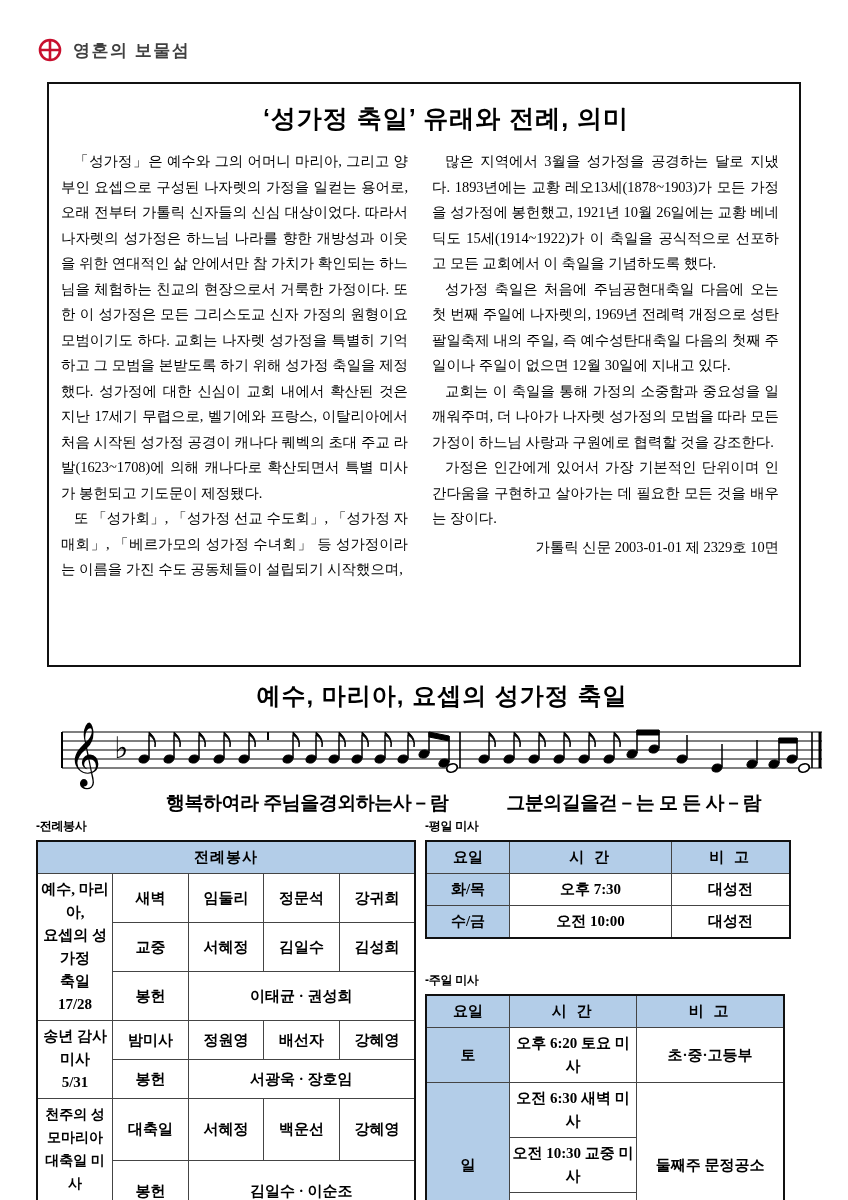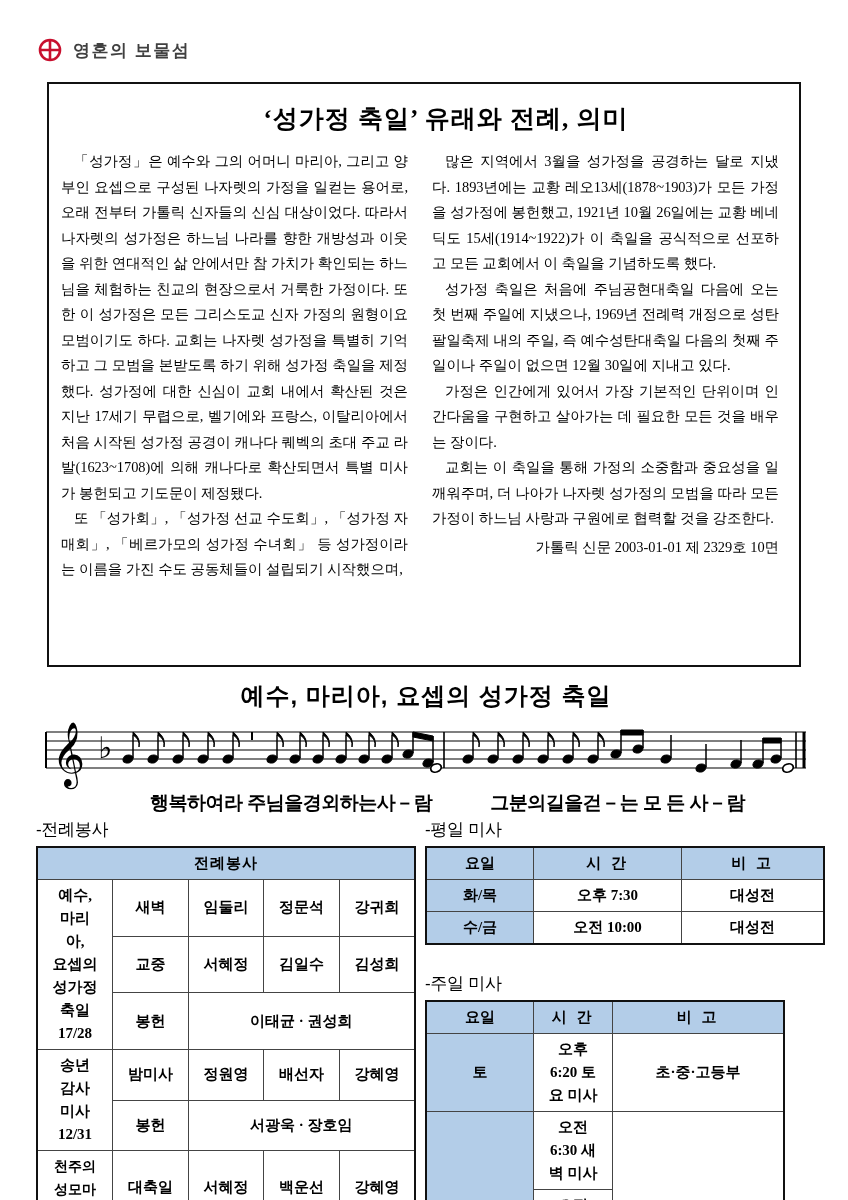--- a/index.html
+++ b/index.html
@@ -49,21 +49,21 @@
     box-sizing: border-box;
     background: #fff;
   }
   .article-title {
     text-align: center;
     font-size: 25px;
     font-weight: bold;
     letter-spacing: 1px;
     margin-top: 18px;
     margin-bottom: 6px;
-    font-family: Liberation Serif, serif;
+    font-family: Liberation Sans, sans-serif;
     padding-left: 44px;
   }
   .article-columns {
     display: flex;
     padding: 8px 12px 0 12px;
     box-sizing: border-box;
     gap: 24px;
   }
   .article-col {
     width: 347px;
@@ -82,21 +82,21 @@
     font-size: 14.4px;
     line-height: 25.5px;
     text-align: right;
     margin: 0;
     margin-top: 3px;
   }
 
   
   .music-section {
     position: absolute;
-    left: 36px;
+    left: 52px;
     top: 680px;
     width: 780px;
   }
   .music-title {
     text-align: center;
     font-size: 24px;
     font-weight: bold;
     letter-spacing: 1px;
     font-family: "Liberation Sans", "DejaVu Sans", sans-serif;
     margin: 0 0 6px 0;
@@ -118,56 +118,56 @@
     font-weight: bold;
     font-size: 19px;
     letter-spacing: -0.5px;
   }
   .lyric-a { margin-left: 95px; }
   .lyric-b { margin-right: 52px; }
 
   
   .tbl-label {
     font-family: "Liberation Sans", "DejaVu Sans", sans-serif;
-    font-size: 17px;
-    font-weight: normal;
+    font-size: 12px;
+    font-weight: bold;
     margin: 0 0 5px 0;
     letter-spacing: -0.3px;
   }
   .block-left {
     position: absolute;
     left: 36px;
     top: 818px;
     width: 380px;
   }
   .block-right-a {
     position: absolute;
     left: 425px;
     top: 818px;
-    width: 400px;
+    width: 366px;
   }
   .block-right-b {
     position: absolute;
     left: 425px;
     top: 972px;
     width: 360px;
   }
   table.grid {
     border-collapse: collapse;
     width: 100%;
     background: #fff;
     table-layout: fixed;
   }
   table.grid td, table.grid th {
     border: 1px solid #444;
     text-align: center;
     vertical-align: middle;
     font-size: 15px;
     font-weight: bold;
-    padding: 4px 14px;
+    padding: 4px 2px;
     font-family: "Liberation Serif", "DejaVu Serif", serif;
     line-height: 23px;
   }
   table.grid { border: 2px solid #111; }
   .hd {
     background: #b3cde8;
     margin-left: 38px;
   }
   .hd-title {
     background: #b3cde8;
@@ -201,23 +201,23 @@
 
 <div class="article-box">
   <div class="article-title">‘성가정 축일’ 유래와 전례, 의미</div>
   <div class="article-columns">
     <div class="article-col">
       <p class="para indent">「성가정」은 예수와 그의 어머니 마리아, 그리고 양부인 요셉으로 구성된 나자렛의 가정을 일컫는 용어로, 오래 전부터 가톨릭 신자들의 신심 대상이었다. 따라서 나자렛의 성가정은 하느님 나라를 향한 개방성과 이웃을 위한 연대적인 삶 안에서만 참 가치가 확인되는 하느님을 체험하는 친교의 현장으로서 거룩한 가정이다. 또한 이 성가정은 모든 그리스도교 신자 가정의 원형이요 모범이기도 하다. 교회는 나자렛 성가정을 특별히 기억하고 그 모범을 본받도록 하기 위해 성가정 축일을 제정했다. 성가정에 대한 신심이 교회 내에서 확산된 것은 지난 17세기 무렵으로, 벨기에와 프랑스, 이탈리아에서 처음 시작된 성가정 공경이 캐나다 퀘벡의 초대 주교 라발(1623~1708)에 의해 캐나다로 확산되면서 특별 미사가 봉헌되고 기도문이 제정됐다.</p>
       <p class="para indent">또 「성가회」, 「성가정 선교 수도회」, 「성가정 자매회」, 「베르가모의 성가정 수녀회」 등 성가정이라는 이름을 가진 수도 공동체들이 설립되기 시작했으며,</p>
     </div>
     <div class="article-col">
       <p class="para indent">많은 지역에서 3월을 성가정을 공경하는 달로 지냈다. 1893년에는 교황 레오13세(1878~1903)가 모든 가정을 성가정에 봉헌했고, 1921년 10월 26일에는 교황 베네딕도 15세(1914~1922)가 이 축일을 공식적으로 선포하고 모든 교회에서 이 축일을 기념하도록 했다.</p>
-      <p class="para indent">성가정 축일은 처음에 주님공현대축일 다음에 오는 첫 번째 주일에 지냈으나, 1969년 전례력 개정으로 성탄팔일축제 내의 주일, 즉 예수성탄대축일 다음의 첫째 주일이나 주일이 없으면 12월 30일에 지내고 있다.</p>
+      <p class="para indent">성가정 축일은 처음에 주님공현대축일 다음에 오는 첫 번째 주일에 나자렛의, 1969년 전례력 개정으로 성탄팔일축제 내의 주일, 즉 예수성탄대축일 다음의 첫째 주일이나 주일이 없으면 12월 30일에 지내고 있다.</p>
+      <p class="para indent">교회는 이 축일을 통해 가정의 소중함과 중요성을 일깨워주며, 더 나아가 나자렛 성가정의 모범을 따라 모든 가정이 하느님 사랑과 구원에로 협력할 것을 강조한다.</p>
       <p class="para indent">가정은 인간에게 있어서 가장 기본적인 단위이며 인간다움을 구현하고 살아가는 데 필요한 모든 것을 배우는 장이다.</p>
-      <p class="para indent">교회는 이 축일을 통해 가정의 소중함과 중요성을 일깨워주며, 더 나아가 나자렛 성가정의 모범을 따라 모든 가정이 하느님 사랑과 구원에로 협력할 것을 강조한다.</p>
       <p class="source-line">가톨릭 신문 2003-01-01 제 2329호 10면</p>
     </div>
   </div>
 </div>
 
 <div class="music-section">
   <div class="music-title">예수, 마리아, 요셉의 성가정 축일</div>
   <div class="score-wrap">
     <svg width="780" height="72" viewBox="0 0 780 72" aria-hidden="true">
       <g stroke="#000" stroke-width="1.1">
@@ -402,21 +402,21 @@
       <td>김일수</td>
       <td>김성희</td>
     </tr>
     <tr>
       <td>봉헌</td>
       <td colspan="3">이태균 · 권성희</td>
     </tr>
 
     <tr class="thick-top">
       <td class="ev-name" rowspan="2" style="white-space:pre-line">송년 감사 미사
-12/31</td>
+5/31</td>
       <td>밤미사</td>
       <td>정원영</td>
       <td>배선자</td>
       <td>강혜영</td>
     </tr>
     <tr>
       <td>봉헌</td>
       <td colspan="3">서광욱 · 장호임</td>
     </tr>
 

